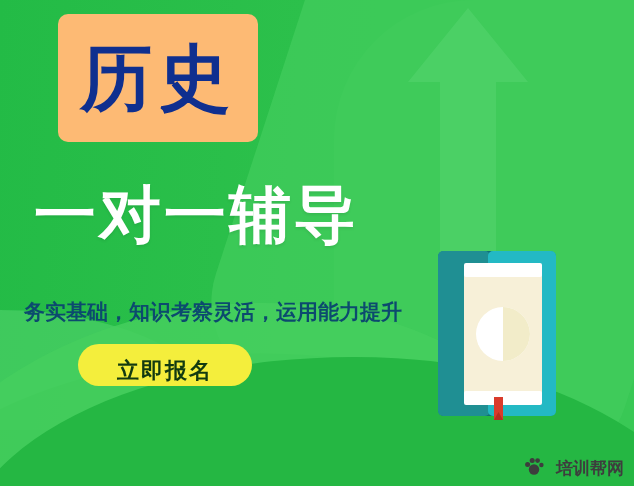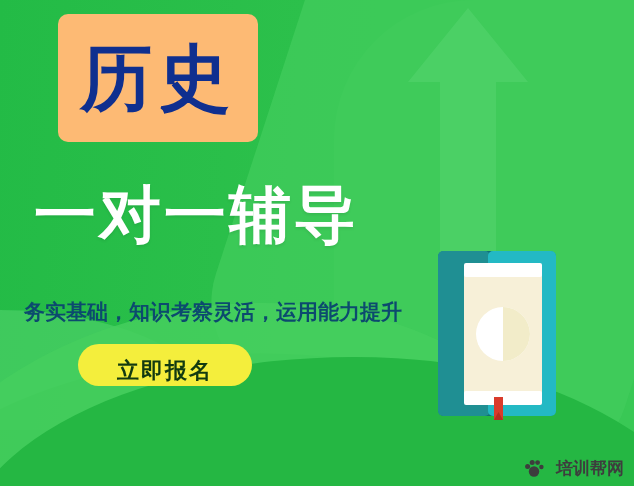--- a/index.html
+++ b/index.html
@@ -179,21 +179,20 @@
     width: 126px;
     height: 175px;
   }
 
   
   .watermark {
     position: absolute;
     right: 10px;
     bottom: 6px;
     display: flex;
-    align-items: center;
     gap: 12px;
   }
   .watermark-logo {
     width: 20px;
     height: 20px;
   }
   .watermark-text {
     font-family: "DejaVu Sans", "Liberation Sans", sans-serif;
     font-size: 17px;
     font-weight: bold;

